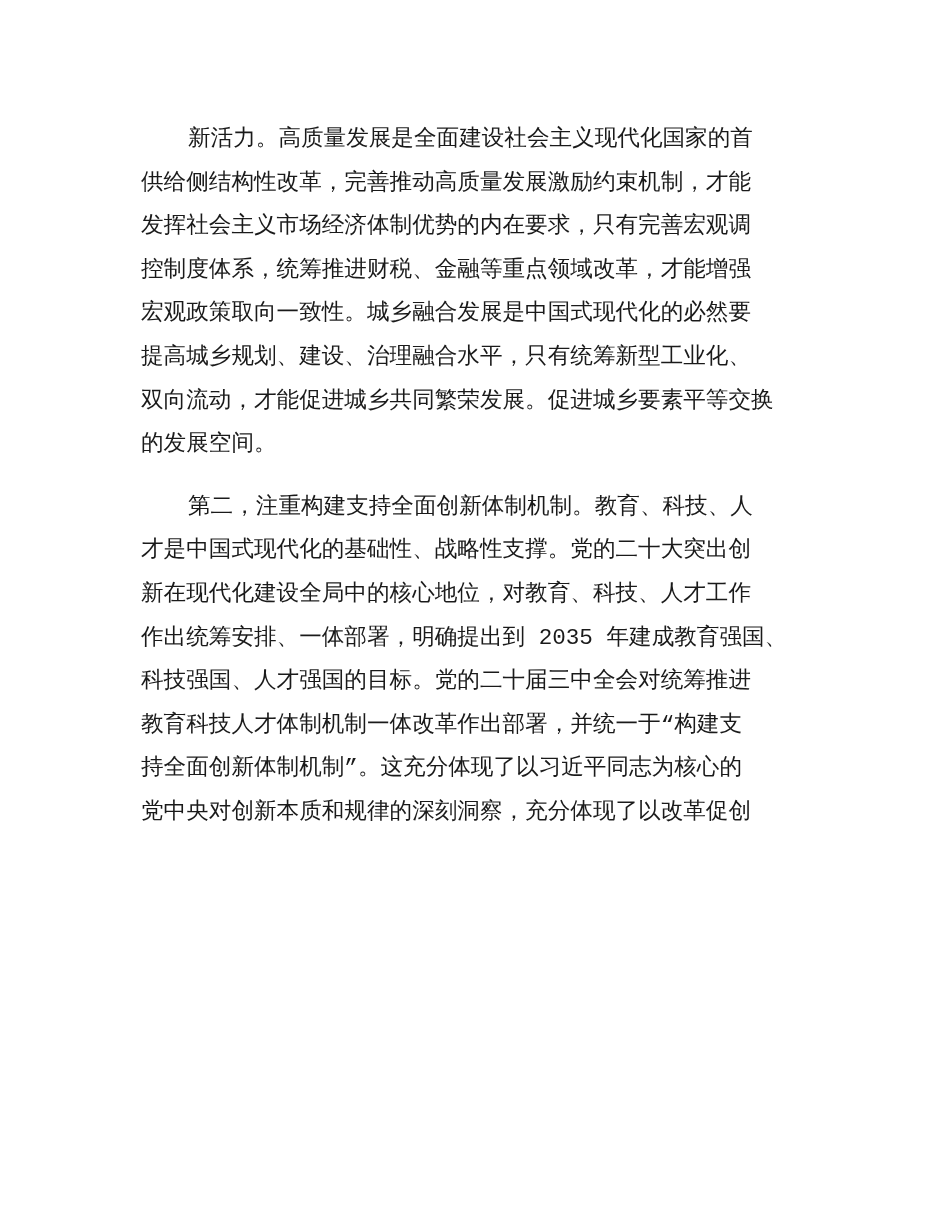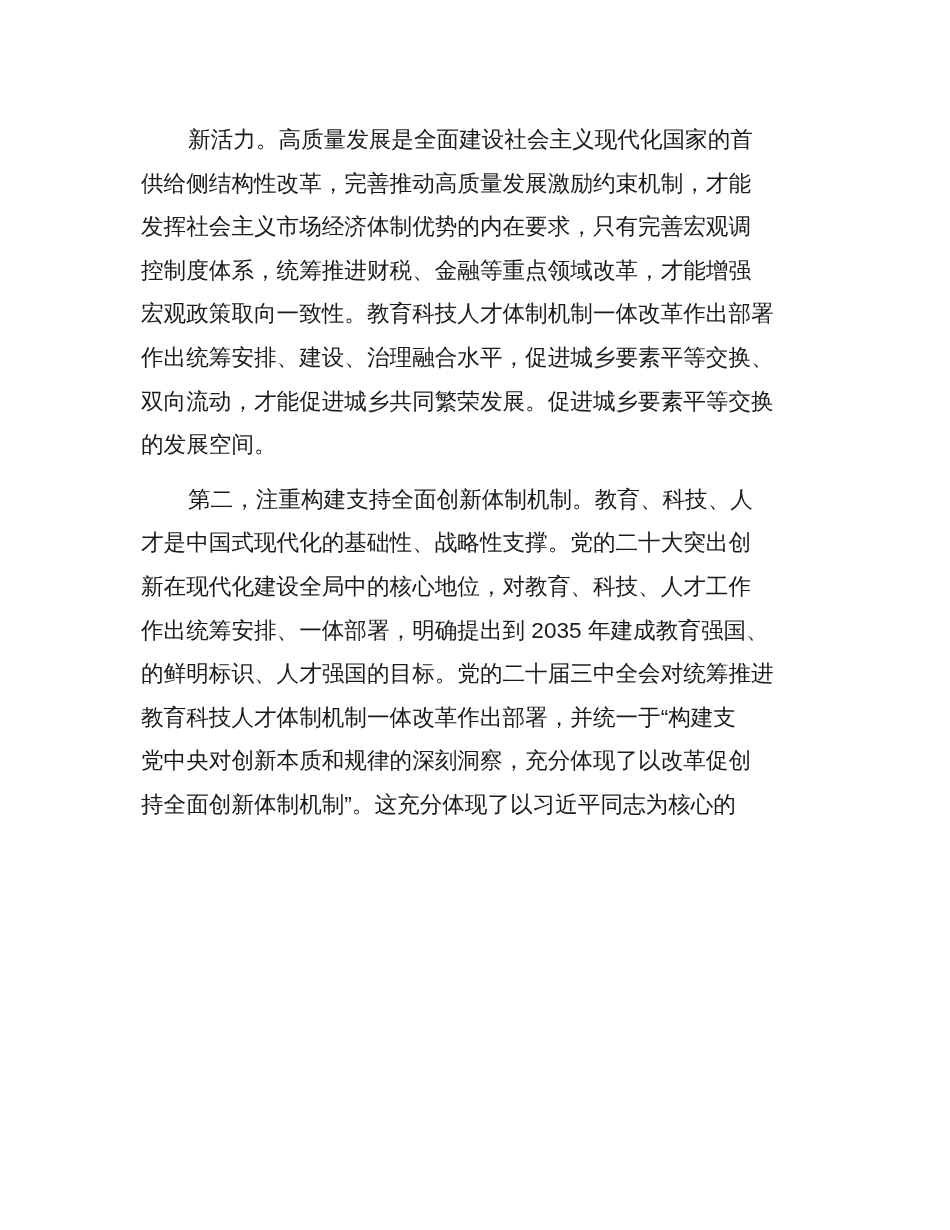--- a/index.html
+++ b/index.html
@@ -2,51 +2,51 @@
 <html><head>
 <meta charset="utf-8">
 <style>
   html, body { margin: 0; padding: 0; background: #ffffff; }
   body { width: 950px; height: 1230px; position: relative; overflow: hidden; }
   .page {
     position: absolute;
     left: 141px;
     top: 118px;
     width: 690px;
-    font-family: Liberation Sans, sans-serif;
+    font-family: Liberation Mono, monospace;
     font-size: 22.6px;
     color: #1a1a1a;
   }
   .para { margin: 0; }
   .line {
     display: block;
     height: 43.6px;
     line-height: 43.6px;
     white-space: nowrap;
   }
   .indent { padding-left: 47px; }
-  .para + .para { margin-top: 11px; }
+  .para + .para { margin-top: 19px; }
 </style>
 </head>
 <body>
 
 <div class="page">
   <div class="para">
     <span class="line indent">新活力。高质量发展是全面建设社会主义现代化国家的首</span>
     <span class="line">供给侧结构性改革，完善推动高质量发展激励约束机制，才能</span>
     <span class="line">发挥社会主义市场经济体制优势的内在要求，只有完善宏观调</span>
     <span class="line">控制度体系，统筹推进财税、金融等重点领域改革，才能增强</span>
-    <span class="line">宏观政策取向一致性。教育科技人才体制机制一体改革作出部署</span>
-    <span class="line">作出统筹安排、建设、治理融合水平，促进城乡要素平等交换、</span>
+    <span class="line">宏观政策取向一致性。城乡融合发展是中国式现代化的必然要</span>
+    <span class="line">提高城乡规划、建设、治理融合水平，只有统筹新型工业化、</span>
     <span class="line">双向流动，才能促进城乡共同繁荣发展。促进城乡要素平等交换</span>
     <span class="line">的发展空间。</span>
   </div>
   <div class="para">
     <span class="line indent">第二，注重构建支持全面创新体制机制。教育、科技、人</span>
     <span class="line">才是中国式现代化的基础性、战略性支撑。党的二十大突出创</span>
     <span class="line">新在现代化建设全局中的核心地位，对教育、科技、人才工作</span>
     <span class="line">作出统筹安排、一体部署，明确提出到 2035 年建成教育强国、</span>
-    <span class="line">的鲜明标识、人才强国的目标。党的二十届三中全会对统筹推进</span>
+    <span class="line">科技强国、人才强国的目标。党的二十届三中全会对统筹推进</span>
     <span class="line">教育科技人才体制机制一体改革作出部署，并统一于“构建支</span>
+    <span class="line">持全面创新体制机制”。这充分体现了以习近平同志为核心的</span>
     <span class="line">党中央对创新本质和规律的深刻洞察，充分体现了以改革促创</span>
-    <span class="line">持全面创新体制机制”。这充分体现了以习近平同志为核心的</span>
   </div>
 </div>
 
 </body></html>

